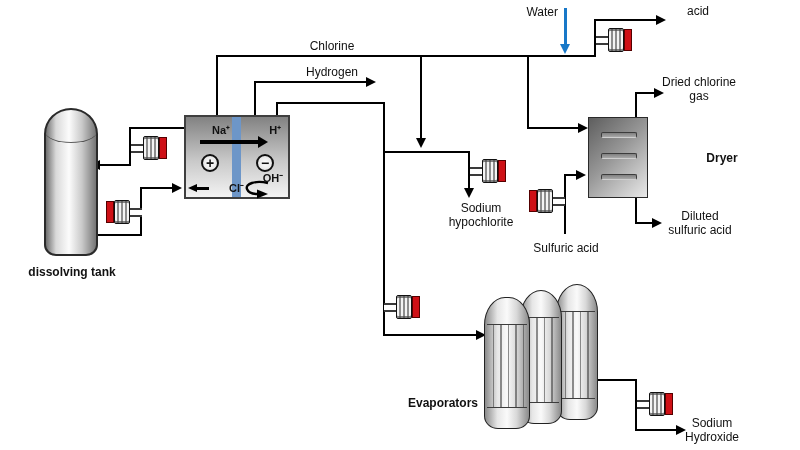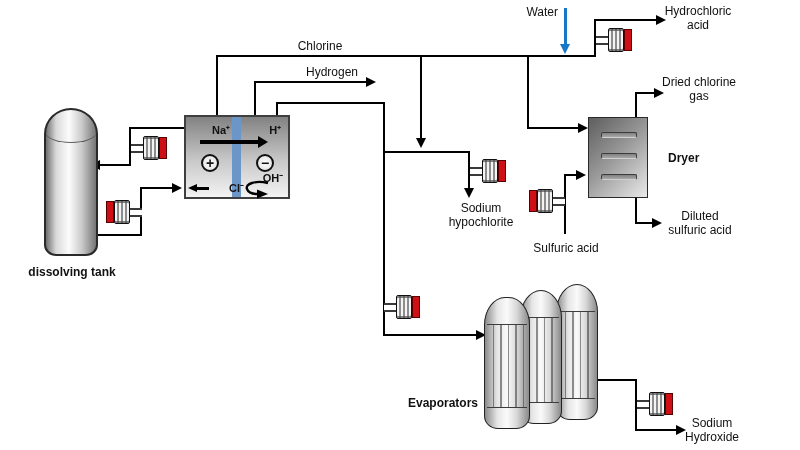--- a/index.html
+++ b/index.html
@@ -186,31 +186,30 @@
       <span class="pbody"></span>
       <span class="cap"></span>
     </div>
   <div class="pump" style="left:637px;top:392px">
       <span class="stem"></span>
       <span class="pbody"></span>
       <span class="cap"></span>
     </div>
 
   <div class="lbl" style="left:470px;top:5px;width:88px;text-align:right">Water</div>
-  <div class="lbl" style="left:280px;top:39px;width:80px">Chlorine</div>
+  <div class="lbl" style="left:292px;top:39px;width:80px">Chlorine</div>
   <div class="lbl" style="left:292px;top:65px;width:80px">Hydrogen</div>
   <div class="lbl" style="left:646px;top:4px;width:104px">
-    <span>Hydrochloric</span>
       <span>acid</span>
   </div>
   <div class="lbl" style="left:647px;top:75px;width:104px">
     <span>Dried chlorine</span>
       <span>gas</span>
   </div>
-  <div class="lbl bold" style="left:668px;top:151px;width:70px;text-align:left">Dryer</div>
+  <div class="lbl bold" style="left:687px;top:151px;width:70px;text-align:center">Dryer</div>
   <div class="lbl" style="left:648px;top:209px;width:104px">
     <span>Diluted</span>
       <span>sulfuric acid</span>
   </div>
   <div class="lbl" style="left:516px;top:241px;width:100px">Sulfuric acid</div>
   <div class="lbl" style="left:431px;top:201px;width:100px">
     <span>Sodium</span>
       <span>hypochlorite</span>
   </div>
   <div class="lbl bold" style="left:2px;top:265px;width:140px">

